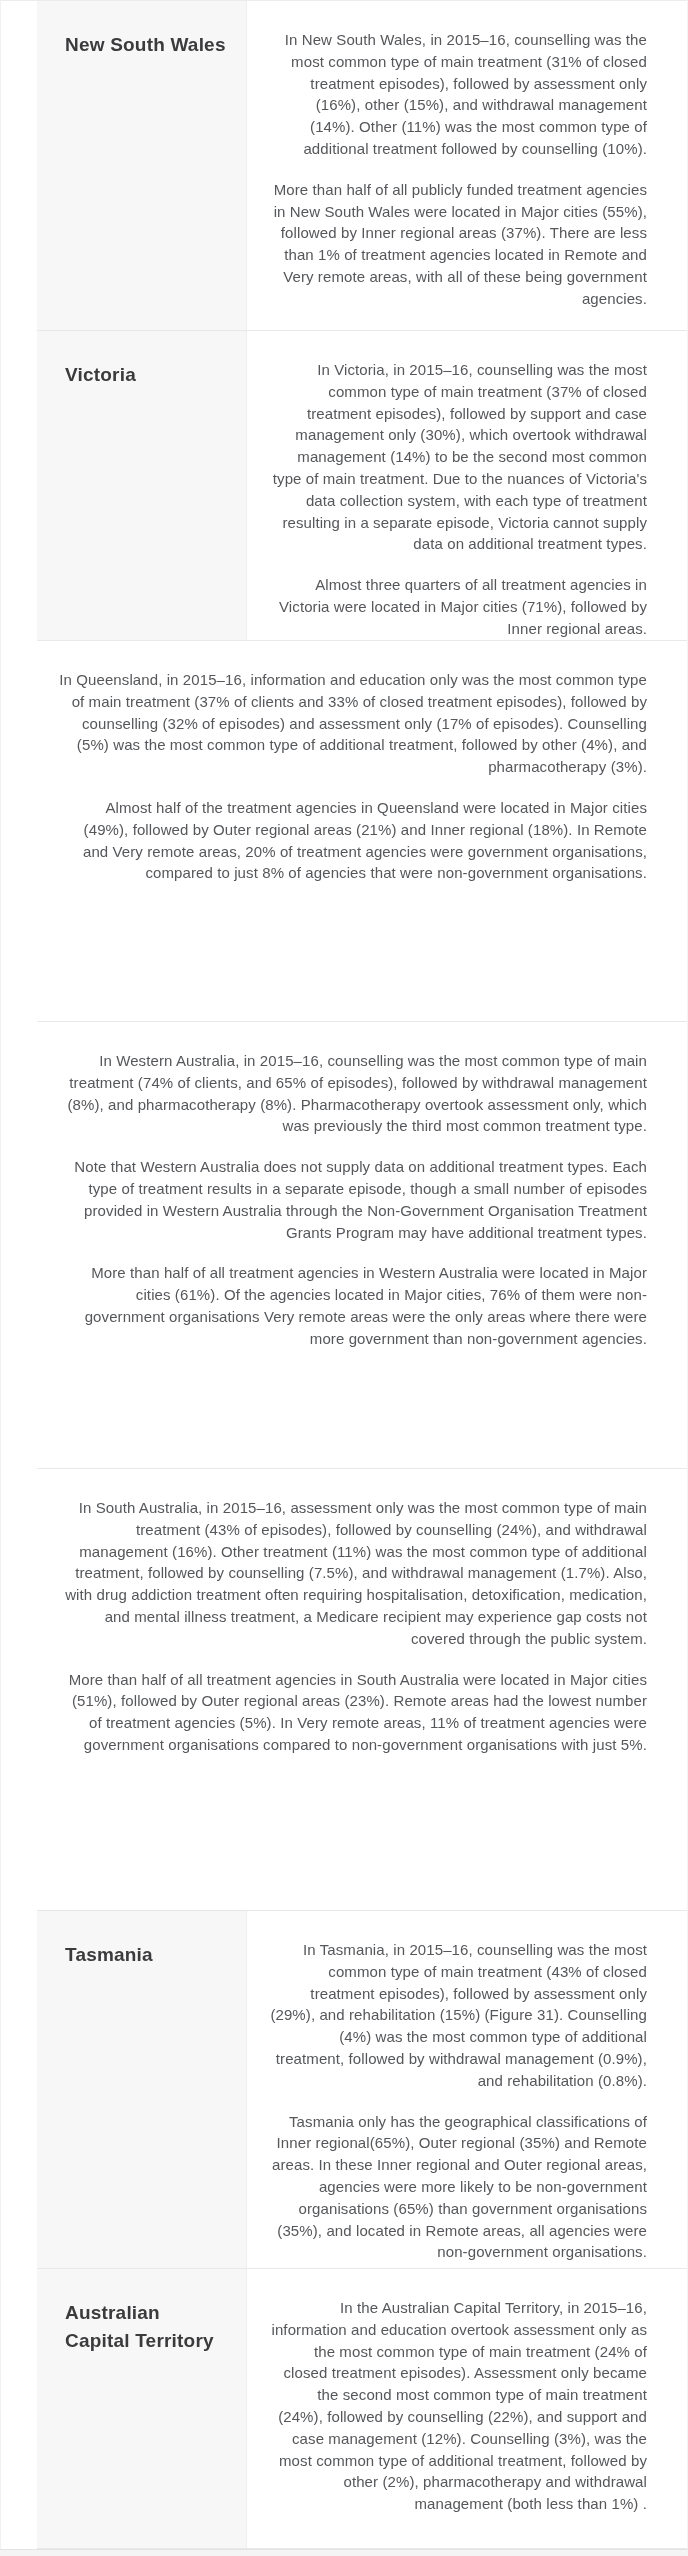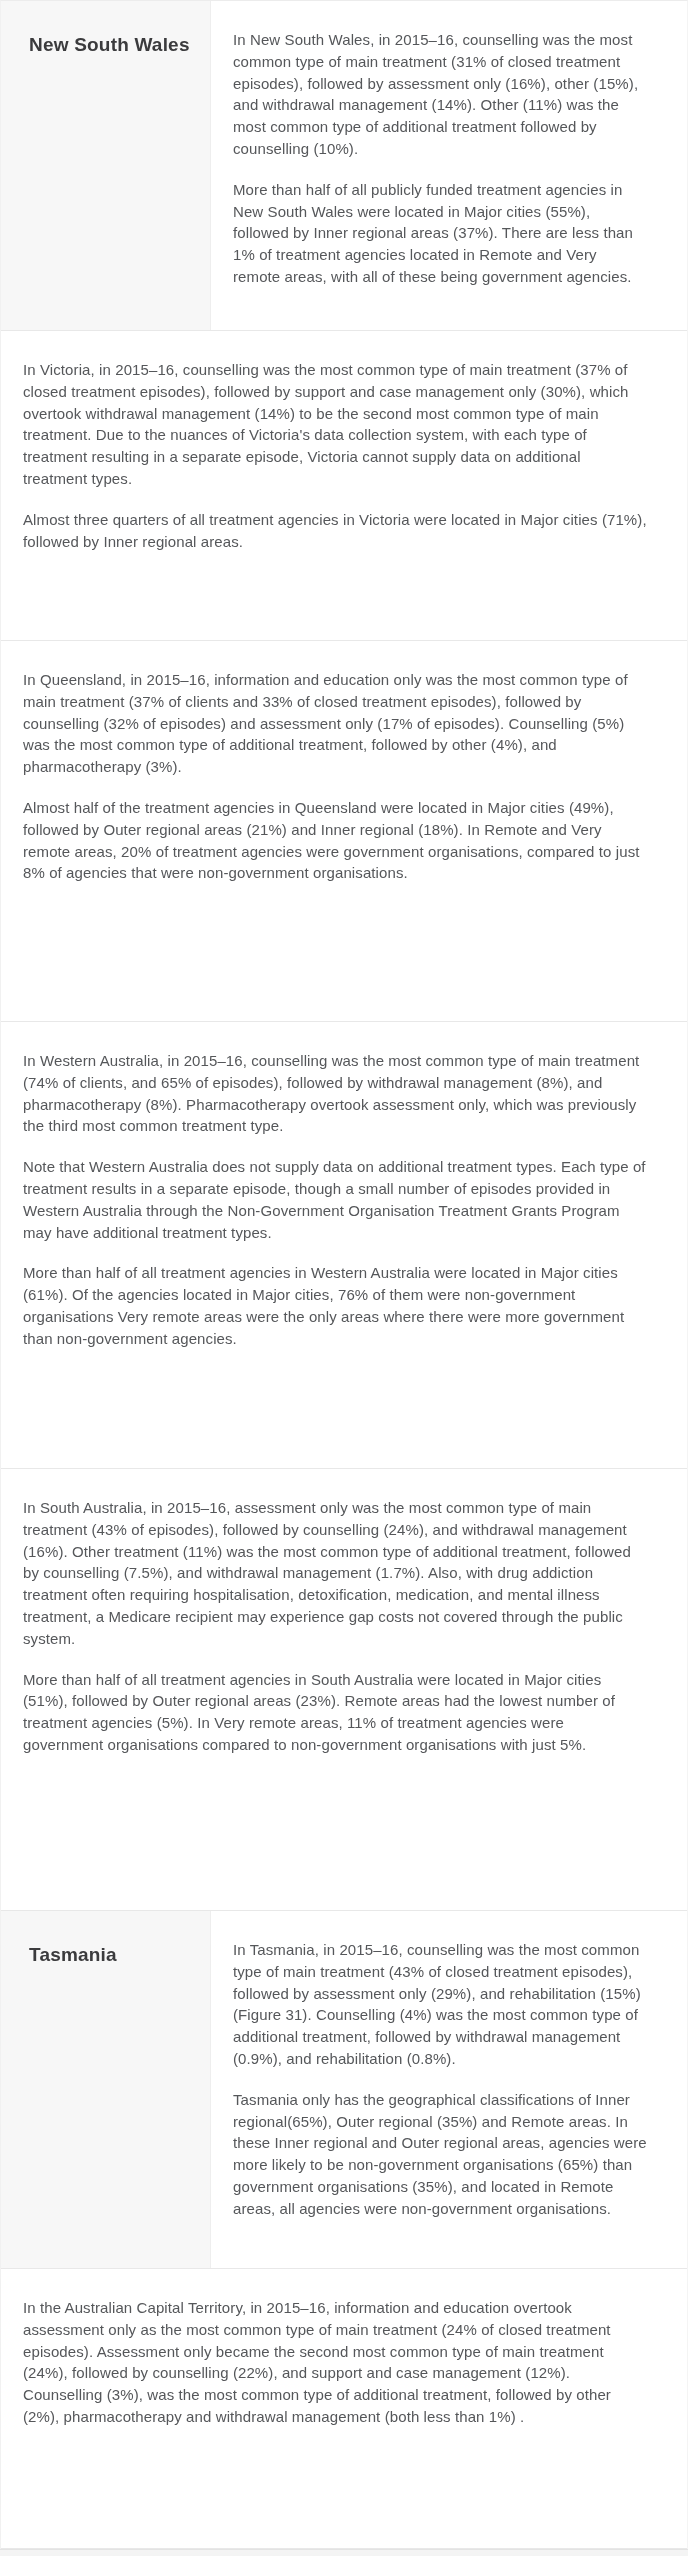--- a/index.html
+++ b/index.html
@@ -7,20 +7,21 @@
   body {
     width: 688px;
     font-family: "Liberation Sans", "DejaVu Sans", sans-serif;
     -webkit-font-smoothing: antialiased;
   }
   .doc {
     width: 688px;
     border-top: 1px solid #ececec;
     border-left: 1px solid #f1f1f1;
     border-right: 1px solid #f4f4f4;
+    padding-left: 36px;
   }
   .row {
     display: flex;
     border-bottom: 1px solid #e8e8e8;
     overflow: hidden;
   }
   .row-nsw { height: 330px; }
   .row-vic { height: 310px; }
   .row-qld { height: 381px; }
   .row-wa  { height: 447px; }
@@ -46,20 +47,21 @@
     font-weight: 700;
     letter-spacing: 0.2px;
     color: #3b3b3d;
   }
   .cell-right p {
     margin: 0 0 19px 0;
     font-size: 15px;
     line-height: 21.8px;
     letter-spacing: 0.1px;
     color: #55575a;
+    text-align: right;
   }
   .cell-right p:last-child { margin-bottom: 0; }
   .bottom-strip {
     width: 688px;
     height: 8px;
     background: #f4f4f4;
     border-top: 1px solid #e3e3e3;
   }
 </style>
 </head>
@@ -71,20 +73,23 @@
     <div class="cell-left">
       <h2 class="state-title">New South Wales</h2>
     </div>
     <div class="cell-right">
       <p>In New South Wales, in 2015–16, counselling was the most common type of main treatment (31% of closed treatment episodes), followed by assessment only (16%), other (15%), and withdrawal management (14%). Other (11%) was the most common type of additional treatment followed by counselling (10%).</p>
       <p>More than half of all publicly funded treatment agencies in New South Wales were located in Major cities (55%), followed by Inner regional areas (37%). There are less than 1% of treatment agencies located in Remote and Very remote areas, with all of these being government agencies.</p>
     </div>
   </section>
 
   <section class="row row-vic">
+    <div class="cell-left">
+      <h2 class="state-title">Victoria</h2>
+    </div>
     <div class="cell-right">
       <p>In Victoria, in 2015–16, counselling was the most common type of main treatment (37% of closed treatment episodes), followed by support and case management only (30%), which overtook withdrawal management (14%) to be the second most common type of main treatment. Due to the nuances of Victoria's data collection system, with each type of treatment resulting in a separate episode, Victoria cannot supply data on additional treatment types.</p>
       <p>Almost three quarters of all treatment agencies in Victoria were located in Major cities (71%), followed by Inner regional areas.</p>
     </div>
   </section>
 
   <section class="row row-qld">
     <div class="cell-right">
       <p>In Queensland, in 2015–16, information and education only was the most common type of main treatment (37% of clients and 33% of closed treatment episodes), followed by counselling (32% of episodes) and assessment only (17% of episodes). Counselling (5%) was the most common type of additional treatment, followed by other (4%), and pharmacotherapy (3%).</p>
       <p>Almost half of the treatment agencies in Queensland were located in Major cities (49%), followed by Outer regional areas (21%) and Inner regional (18%). In Remote and Very remote areas, 20% of treatment agencies were government organisations, compared to just 8% of agencies that were non-government organisations.</p>
@@ -110,20 +115,23 @@
     <div class="cell-left">
       <h2 class="state-title">Tasmania</h2>
     </div>
     <div class="cell-right">
       <p>In Tasmania, in 2015–16, counselling was the most common type of main treatment (43% of closed treatment episodes), followed by assessment only (29%), and rehabilitation (15%) (Figure 31). Counselling (4%) was the most common type of additional treatment, followed by withdrawal management (0.9%), and rehabilitation (0.8%).</p>
       <p>Tasmania only has the geographical classifications of Inner regional(65%), Outer regional (35%) and Remote areas. In these Inner regional and Outer regional areas, agencies were more likely to be non-government organisations (65%) than government organisations (35%), and located in Remote areas, all agencies were non-government organisations.</p>
     </div>
   </section>
 
   <section class="row row-act">
+    <div class="cell-left">
+      <h2 class="state-title">Australian Capital Territory</h2>
+    </div>
     <div class="cell-right">
       <p>In the Australian Capital Territory, in 2015–16, information and education overtook assessment only as the most common type of main treatment (24% of closed treatment episodes). Assessment only became the second most common type of main treatment (24%), followed by counselling (22%), and support and case management (12%). Counselling (3%), was the most common type of additional treatment, followed by other (2%), pharmacotherapy and withdrawal management (both less than 1%) .</p>
     </div>
   </section>
 
 </div>
 
 <div class="bottom-strip"></div>
 
 </body></html>

